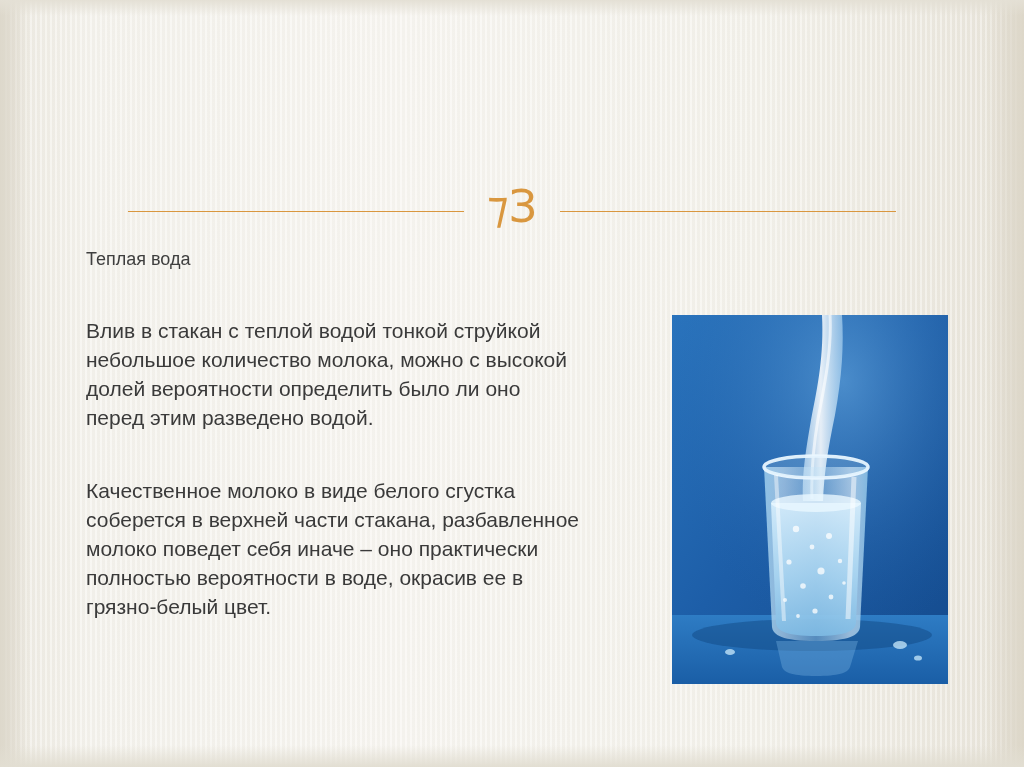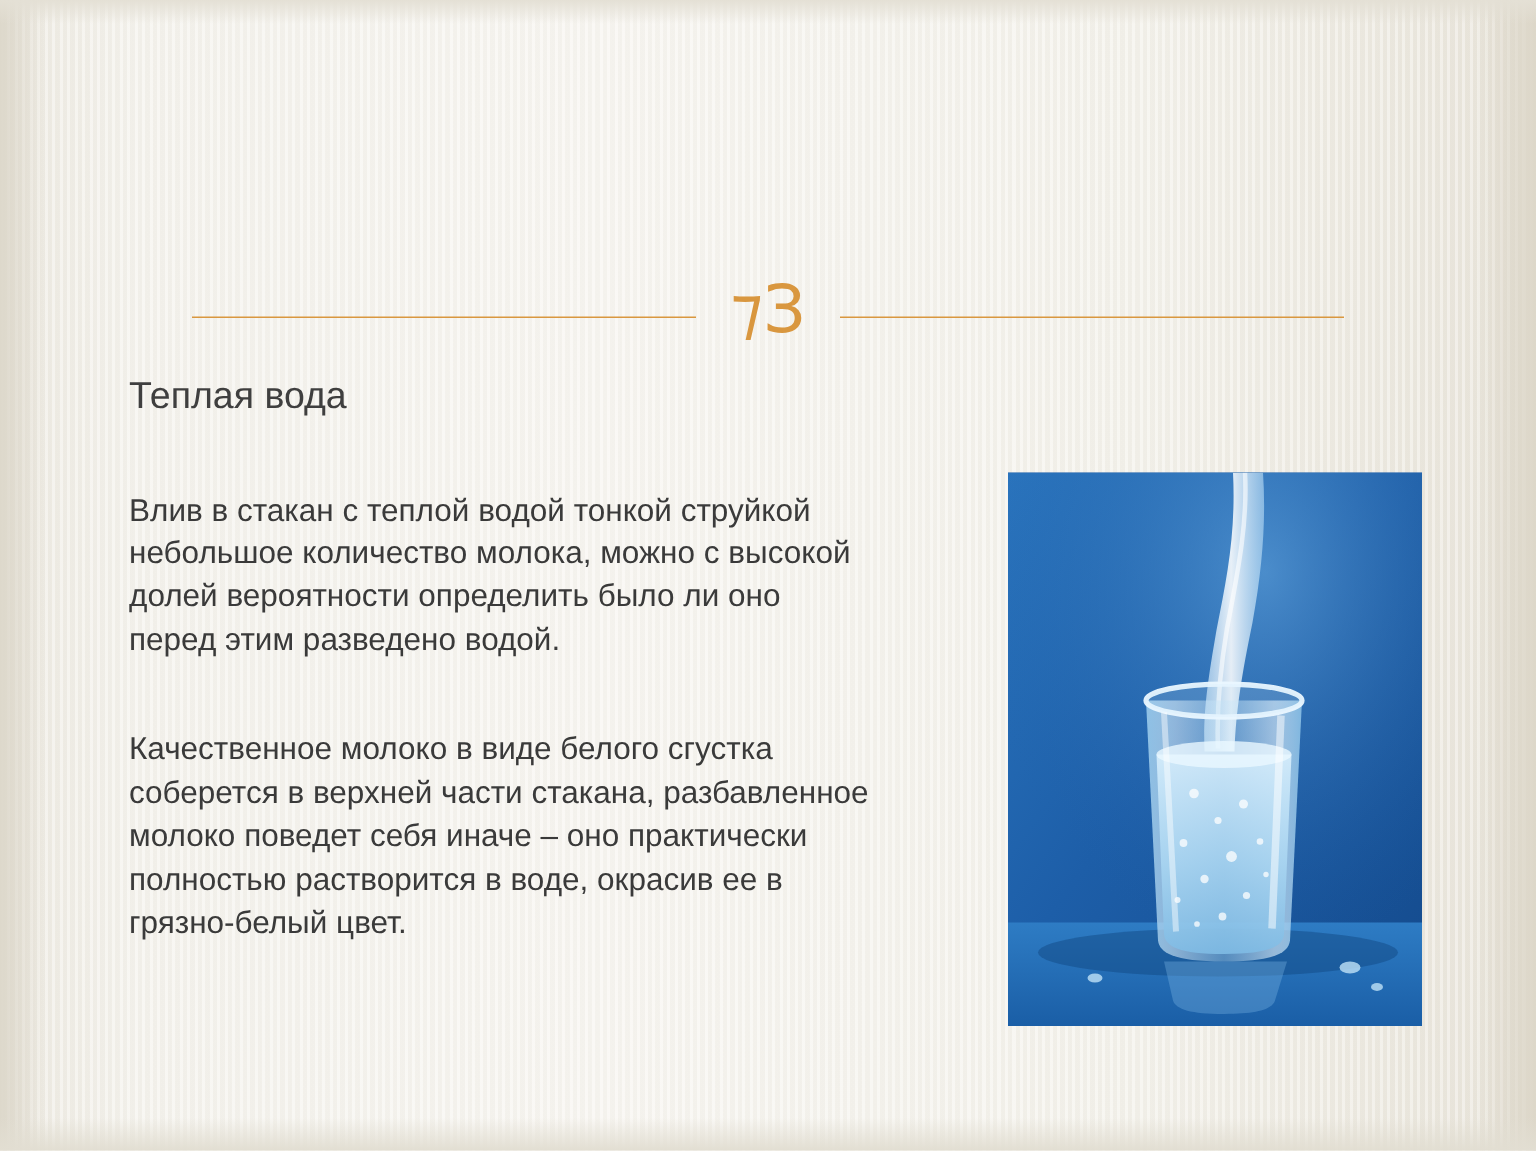--- a/index.html
+++ b/index.html
@@ -89,21 +89,21 @@
   }
 
   .content {
     position: absolute;
     left: 86px;
     top: 248px;
     width: 560px;
   }
 
   .subtitle {
-    font-size: 25px;
+    font-size: 18px;
     color: #3f3f3f;
     margin: 0 0 46px 0;
     line-height: 1.3;
   }
 
   .para {
     font-size: 21px;
     color: #3a3a3a;
     line-height: 1.38;
     margin: 0 0 44px 0;
@@ -138,21 +138,21 @@
 
   <div class="divider">
     <div class="rule"></div>
     <div class="ornament">⁊З</div>
     <div class="rule"></div>
   </div>
 
   <div class="content">
     <p class="subtitle">Теплая вода</p>
     <p class="para">Влив в стакан с теплой водой тонкой струйкой небольшое количество молока, можно с высокой долей вероятности определить было ли оно перед этим разведено водой.</p>
-    <p class="para">Качественное молоко в виде белого сгустка соберется в верхней части стакана, разбавленное молоко поведет себя иначе – оно практически полностью растворится в воде, окрасив ее в грязно-белый цвет.</p>
+    <p class="para">Качественное молоко в виде белого сгустка соберется в верхней части стакана, разбавленное молоко поведет себя иначе – оно практически полностью вероятности в воде, окрасив ее в грязно-белый цвет.</p>
   </div>
 
   <div class="photo">
     <svg width="276" height="369" viewBox="0 0 276 369">
       <defs>
         <linearGradient id="bgGrad" x1="0" y1="0" x2="1" y2="1">
           <stop offset="0%" stop-color="#2a74bd"></stop>
           <stop offset="45%" stop-color="#1d5ea8"></stop>
           <stop offset="100%" stop-color="#144a8c"></stop>
         </linearGradient>

